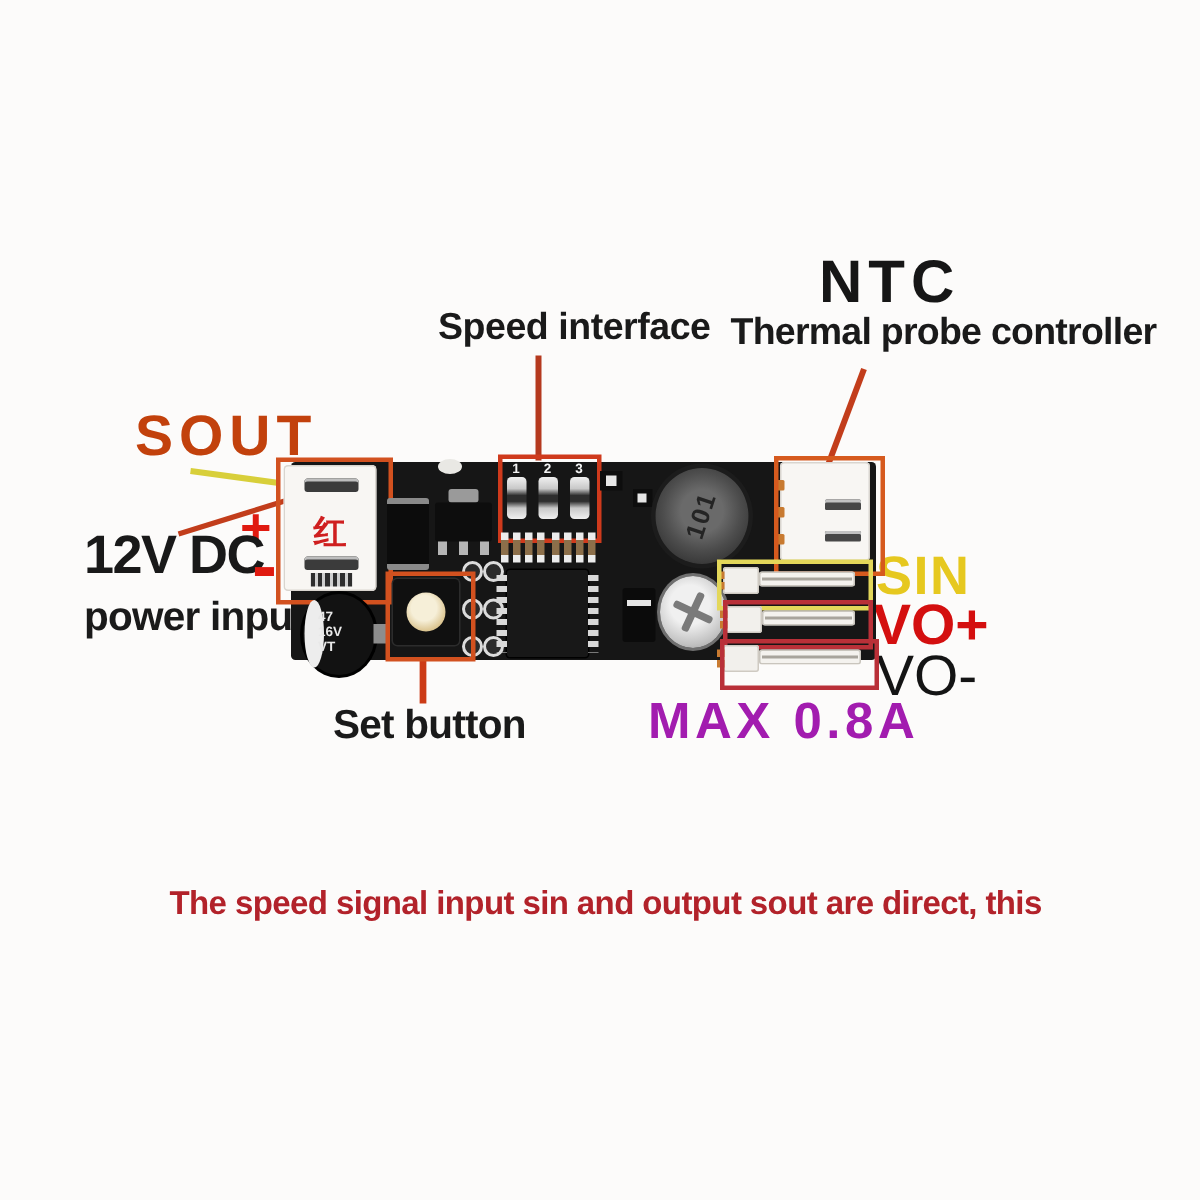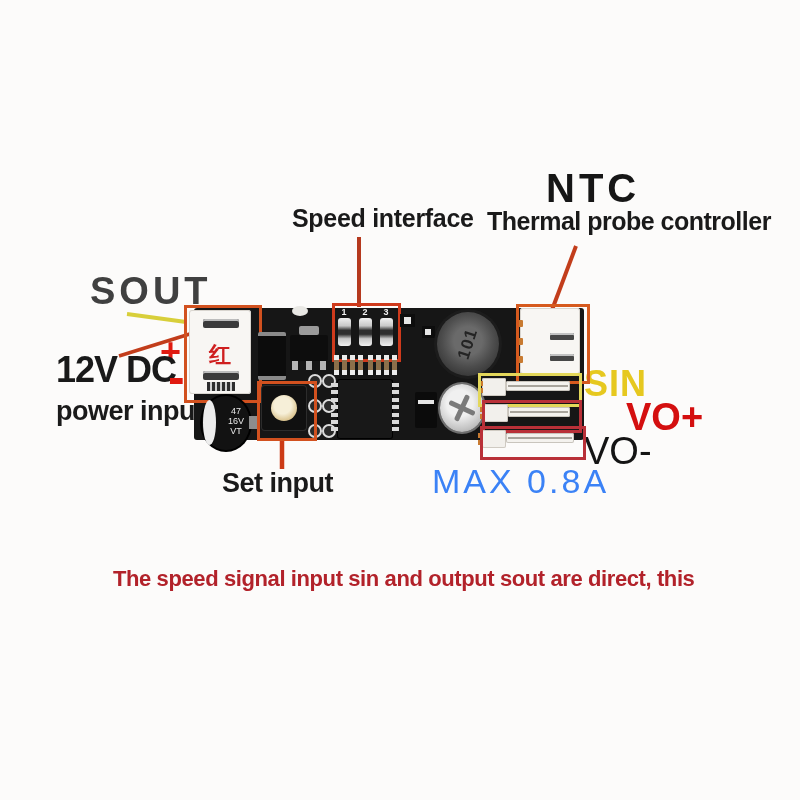--- a/index.html
+++ b/index.html
@@ -9,31 +9,31 @@
     font-family:"Liberation Sans", sans-serif;
     color:#1c1c1c;
   }
   .abs{position:absolute;}
   .lbl{position:absolute;white-space:nowrap;line-height:1;}
 
   
   .ntc-title{left:546px;top:168px;font-size:40px;font-weight:700;letter-spacing:4px;color:#161616;}
   .ntc-sub{left:487px;top:209px;font-size:25px;font-weight:700;letter-spacing:-0.5px;color:#1a1a1a;}
   .speed-lbl{left:292px;top:206px;font-size:25px;font-weight:700;letter-spacing:-0.3px;color:#1a1a1a;}
-  .sout-lbl{left:90px;top:272px;font-size:38px;font-weight:700;letter-spacing:4px;color:#404040;}
+  .sout-lbl{left:90px;top:272px;font-size:38px;font-weight:700;letter-spacing:4px;color:#c2410c;}
   .plus-lbl{left:160px;top:334px;font-size:36px;font-weight:700;color:#e01a10;}
   .v12-lbl{left:56px;top:352px;font-size:36px;font-weight:700;letter-spacing:-1px;color:#191919;}
   .minus-lbl{left:168px;top:352px;font-size:50px;font-weight:700;color:#e01a10;}
   .pwr-lbl{left:56px;top:398px;font-size:27px;font-weight:700;letter-spacing:-0.5px;color:#1a1a1a;}
   .setb-lbl{left:222px;top:470px;font-size:27px;font-weight:700;letter-spacing:-0.5px;color:#1a1a1a;}
   .sin-lbl{left:584px;top:366px;font-size:36px;font-weight:700;letter-spacing:1px;color:#e6c81f;}
-  .voplus-lbl{left:582px;top:398px;font-size:38px;font-weight:700;color:#d40f0f;padding-left:44px;}
+  .voplus-lbl{left:582px;top:398px;font-size:38px;font-weight:700;color:#d40f0f;}
   .vominus-lbl{left:584px;top:432px;font-size:38px;font-weight:400;color:#141414;}
-  .max-lbl{left:432px;top:464px;font-size:34px;font-weight:400;letter-spacing:3px;color:#3b82f6;}
-  .note{left:113px;top:564px;font-size:22px;font-weight:700;letter-spacing:-0.4px;color:#b2222a;line-height:30px;}
+  .max-lbl{left:432px;top:464px;font-size:34px;font-weight:700;letter-spacing:3px;color:#a21caf;}
+  .note{left:113px;top:587px;font-size:22px;font-weight:700;letter-spacing:-0.4px;color:#b2222a;line-height:30px;}
 
   
   .board{left:194px;top:308px;width:390px;height:132px;background:#161616;border-radius:3px;}
   .board .abs{position:absolute;}
 
   .conn-box{left:-10px;top:-3px;width:72px;height:92px;border:3px solid #d2511f;}
   .conn-body{left:-5px;top:2px;width:62px;height:84px;background:#f8f6f3;border-radius:3px;box-shadow:0 0 0 1px #d9d5cf inset;}
   .conn-slot{position:absolute;left:14px;width:36px;height:9px;background:#3b3b3b;border-radius:2px;box-shadow:0 2px 0 #bdbdbd inset;}
   .conn-mark{position:absolute;left:0;top:30px;width:100%;text-align:center;font-size:22px;font-weight:700;color:#cf1f1f;}
   .conn-zig{position:absolute;left:18px;top:72px;width:28px;height:9px;
@@ -74,21 +74,21 @@
 
   .pot{left:246px;top:76px;width:44px;height:48px;border-radius:50%;
     background:radial-gradient(circle at 45% 40%,#f0f0f0 0 35%,#c2c2c2 70%,#8f8f8f 100%);
     box-shadow:0 0 0 2px #6f6f6f;}
   .pot .c1,.pot .c2{position:absolute;left:50%;top:50%;background:#7a7a7a;border-radius:2px;}
   .pot .c1{width:28px;height:5px;transform:translate(-50%,-50%) rotate(25deg);}
   .pot .c2{width:5px;height:28px;transform:translate(-50%,-50%) rotate(25deg);}
 
   .cap{left:8px;top:88px;width:48px;height:54px;border-radius:50%;background:#121212;box-shadow:0 0 0 2px #000;}
   .cap .stripe{position:absolute;left:1px;top:4px;width:13px;height:45px;background:#ededed;border-radius:50%;}
-  .cap .txt{position:absolute;left:10px;top:10px;width:100%;font-size:9px;line-height:10px;font-weight:400;color:#e8e8e8;text-align:center;}
+  .cap .txt{position:absolute;left:10px;top:10px;width:100%;font-size:9px;line-height:10px;font-weight:700;color:#e8e8e8;text-align:left;}
   .cap .pad{position:absolute;left:47px;top:20px;width:9px;height:13px;background:#8d8d8d;}
 
   .setbtn-box{left:63px;top:73px;width:54px;height:54px;border:3px solid #d2511f;}
   .setbtn{left:68px;top:78px;width:44px;height:44px;background:#101010;border-radius:3px;box-shadow:0 0 0 1px #2c2c2c;}
   .setbtn .cap-circle{position:absolute;left:50%;top:50%;width:26px;height:26px;border-radius:50%;transform:translate(-50%,-50%);
     background:radial-gradient(circle at 45% 40%,#f6efd8 0 40%,#dcc globalization 70%,#cdb37a 100%);
     background:radial-gradient(circle at 45% 40%,#f6efd8 0 40%,#ddc794 70%,#c4aa6e 100%);}
 
   .ntc-conn-box{left:322px;top:-4px;width:68px;height:74px;border:3px solid #d65a1e;}
   .ntc-conn{left:326px;top:0px;width:60px;height:66px;background:#f8f6f3;border-radius:3px;box-shadow:0 0 0 1px #d9d5cf inset;}
@@ -111,21 +111,21 @@
 <body>
 
 <div class="lbl ntc-title">NTC</div>
 <div class="lbl ntc-sub">Thermal probe controller</div>
 <div class="lbl speed-lbl">Speed interface</div>
 <div class="lbl sout-lbl">SOUT</div>
 <div class="lbl plus-lbl">+</div>
 <div class="lbl v12-lbl">12V DC</div>
 <div class="lbl minus-lbl">-</div>
 <div class="lbl pwr-lbl">power input</div>
-<div class="lbl setb-lbl">Set input</div>
+<div class="lbl setb-lbl">Set button</div>
 <div class="lbl sin-lbl">SIN</div>
 <div class="lbl voplus-lbl">VO+</div>
 <div class="lbl vominus-lbl">VO-</div>
 <div class="lbl max-lbl">MAX 0.8A</div>
 
 <div class="lbl note">
   <div>The speed signal input sin and output sout are direct, this</div>
 </div>
 
 <svg class="abs" width="800" height="800" style="left:0;top:0;pointer-events:none;">

